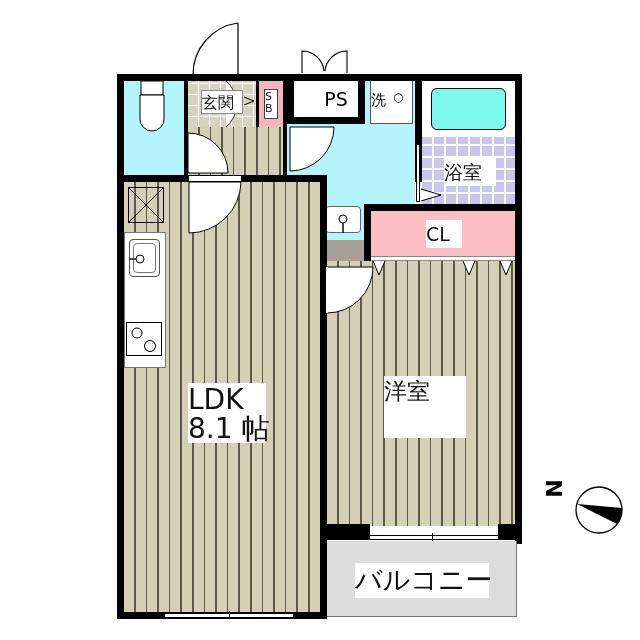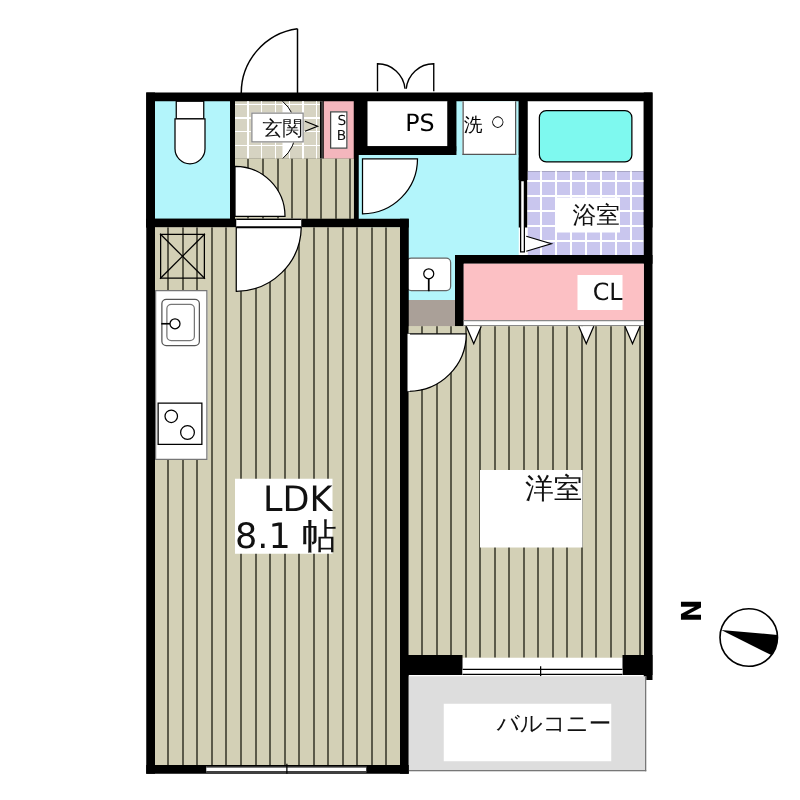--- a/index.html
+++ b/index.html
@@ -3,21 +3,21 @@
 <meta charset="utf-8">
 <style>
   html, body { margin:0; padding:0; background:#ffffff; }
   body { width:640px; height:640px; position:relative; overflow:hidden; font-family:"DejaVu Sans", sans-serif; }
   .abs { position:absolute; box-sizing:border-box; }
   .floor {
     background-color:#d3d0b6;
     background-image: repeating-linear-gradient(90deg, #d3d0b6 0px, #d3d0b6 10px, #5b5a4a 10px, #5b5a4a 11.6px);
   }
   .wall { background:#000; }
-  .label { background:#fff; color:#111; text-align:right; line-height:1.05; white-space:nowrap; }
+  .label { background:#fff; color:#111; text-align:left; line-height:1.05; white-space:nowrap; }
   .tile-blue {
     background-color:#c9c6ee;
     background-image:
       repeating-linear-gradient(0deg, transparent 0, transparent 10px, #ffffff 10px, #ffffff 12px),
       repeating-linear-gradient(90deg, transparent 0, transparent 10px, #ffffff 10px, #ffffff 12px);
   }
   .tile-gray {
     background-color:#d6d3c2;
     background-image:
       repeating-linear-gradient(0deg, transparent 0, transparent 10px, #ffffff 10px, #ffffff 11px),
@@ -104,21 +104,21 @@
   <div class="abs" style="left:320px;top:200px;width:48px;height:40px;background:#b3f5fb;"></div>
   <div class="abs" style="left:325px;top:206px;width:36px;height:27px;background:#fff;border:1px solid #666;border-radius:4px;"></div>
   <svg style="left:336px;top:213px;" width="14" height="20">
     <circle cx="7" cy="6" r="4" fill="#fff" stroke="#000" stroke-width="1"></circle>
     <line x1="7" y1="10" x2="7" y2="20" stroke="#000" stroke-width="1.4"></line>
   </svg>
   <div class="abs" style="left:322px;top:240px;width:42px;height:24px;background:#aaa098;"></div>
 
   <div class="abs wall" style="left:364px;top:204px;width:7px;height:60px;"></div>
   <div class="abs" style="left:371px;top:211px;width:144px;height:45px;background:#fcc0c4;"></div>
-  <div class="abs label" style="left:426px;top:220px;width:36px;height:28px;font-size:19px;line-height:28px;margin-left:36px;">CL</div>
+  <div class="abs label" style="left:426px;top:220px;width:36px;height:28px;font-size:19px;line-height:28px;">CL</div>
   <div class="abs" style="left:371px;top:256px;width:144px;height:5px;background:#fff;border-top:1px solid #888;border-bottom:1px solid #888;"></div>
 
   <div class="abs floor" style="left:124px;top:182px;width:196px;height:430px;"></div>
   <svg style="left:188px;top:181px;" width="60" height="56">
     <path d="M1 1 L1 52 A52 52 0 0 0 53 1 Z" fill="#fff" stroke="#000" stroke-width="1"></path>
   </svg>
 
   <div class="abs" style="left:128px;top:187px;width:36px;height:36px;border:1px solid #000;"></div>
   <svg style="left:128px;top:187px;" width="36" height="36">
     <line x1="0" y1="0" x2="36" y2="36" stroke="#000" stroke-width="1"></line>
@@ -158,21 +158,21 @@
   <div class="abs label" style="left:384px;top:376px;width:82px;height:62px;font-size:23px;padding-top:3px;">
     <div>洋室</div>
   </div>
 
   <div class="abs wall" style="left:320px;top:524px;width:50px;height:16px;"></div>
   <div class="abs wall" style="left:498px;top:524px;width:24px;height:16px;"></div>
   <div class="abs" style="left:370px;top:535px;width:128px;height:5px;background:#fff;border-top:1px solid #000;border-bottom:1px solid #000;"></div>
   <div class="abs" style="left:432px;top:533px;width:1px;height:8px;background:#000;"></div>
 
   <div class="abs" style="left:327px;top:541px;width:190px;height:76px;background:#dddddd;border-right:1px solid #777;border-bottom:1px solid #777;"></div>
-  <div class="abs label" style="left:355px;top:563px;width:134px;height:46px;font-size:18px;line-height:34px;">バルコニー</div>
+  <div class="abs label" style="left:355px;top:563px;width:134px;height:35px;font-size:27px;line-height:34px;">バルコニー</div>
 
   <div class="abs wall" style="left:117px;top:612px;width:210px;height:7px;"></div>
   <div class="abs" style="left:165px;top:613px;width:128px;height:5px;background:#fff;border-top:1px solid #000;border-bottom:1px solid #000;"></div>
   <div class="abs" style="left:229px;top:611px;width:1px;height:8px;background:#000;"></div>
 
   <div class="abs" style="left:545px;top:476px;font-size:22px;font-weight:bold;transform:rotate(-90deg);transform-origin:center;">N</div>
   <svg style="left:575px;top:486px;" width="50" height="50">
     <circle cx="24" cy="24" r="23" fill="#fff" stroke="#000" stroke-width="1.3"></circle>
     <path d="M2 18 L47 22 A23 23 0 0 1 42 38 Z" fill="#000"></path>
   </svg>

